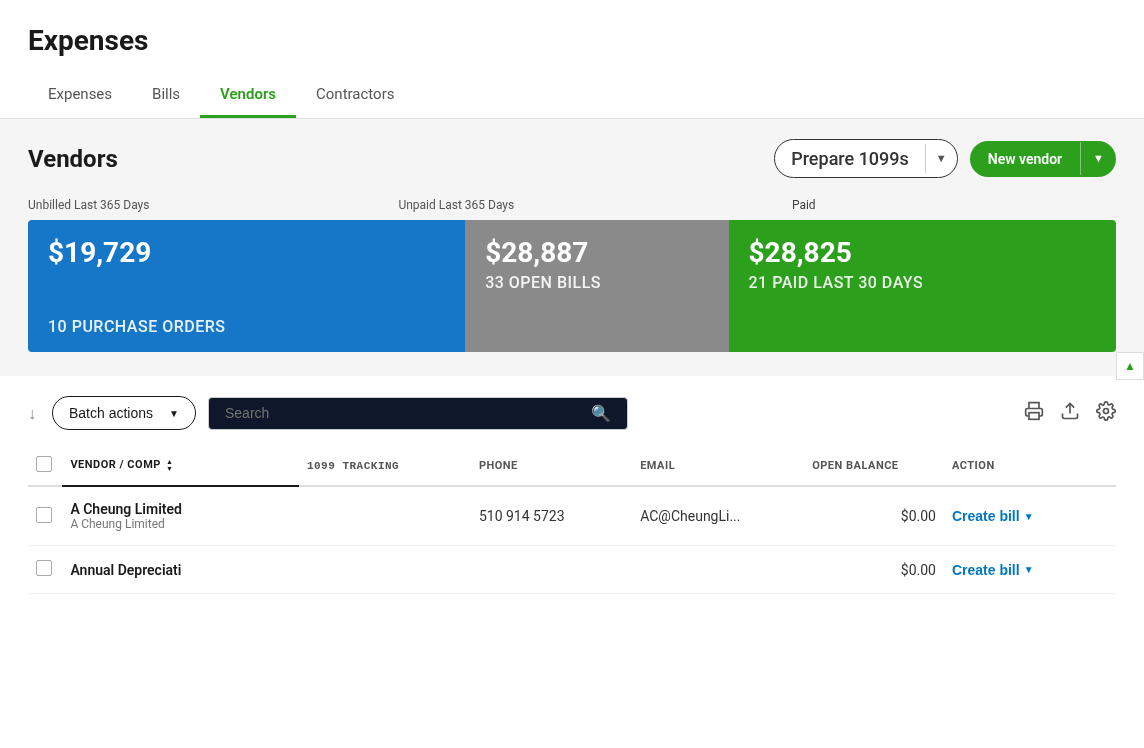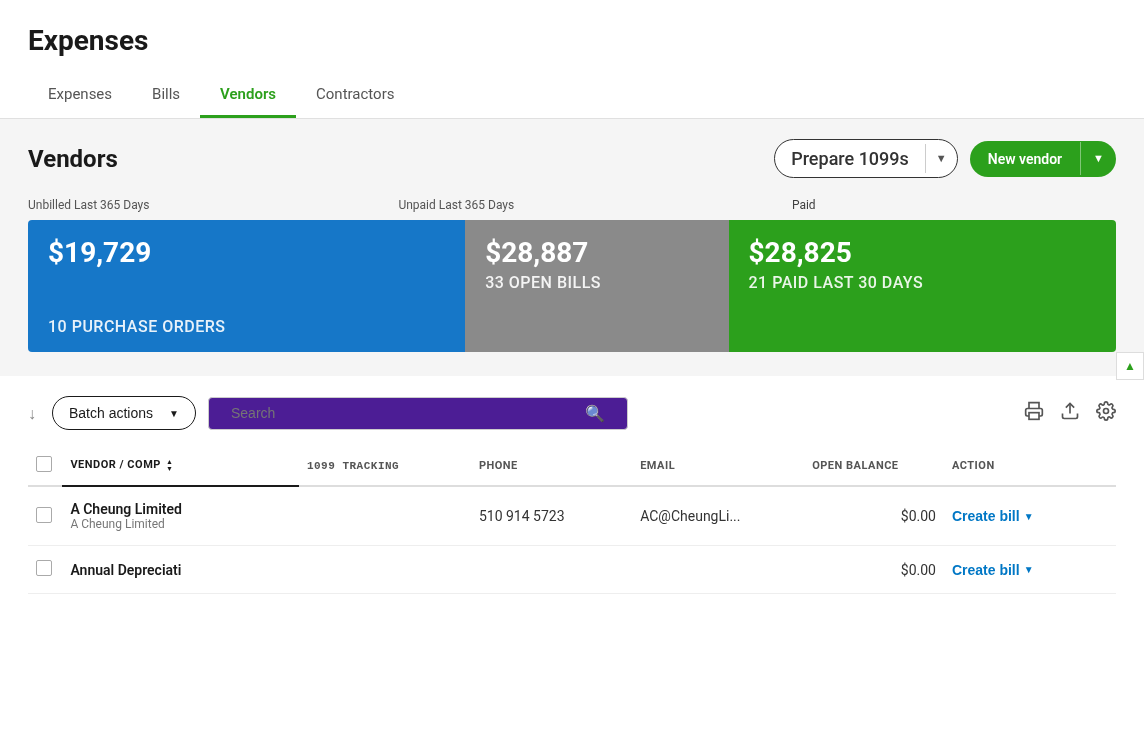--- a/index.html
+++ b/index.html
@@ -43,21 +43,21 @@
     .list-area { background: #fff; padding: 20px 28px; position: relative; }
     .scroll-btn { position: absolute; right: 0; top: -20px; background: #fff; border: 1px solid #ddd; width: 28px; height: 28px; display: flex; align-items: center; justify-content: center; cursor: pointer; color: #2ca01c; font-size: 12px; }
 
     .toolbar { display: flex; align-items: center; gap: 12px; margin-bottom: 16px; }
 
     .sort-icon { color: #888; font-size: 16px; cursor: pointer; margin-right: 4px; }
 
     .batch-btn { display: flex; align-items: center; gap: 16px; border: 1.5px solid #1a1a1a; border-radius: 20px; background: #fff; padding: 8px 16px; cursor: pointer; font-size: 14px; font-weight: 500; color: #1a1a1a; }
     .batch-chevron { font-size: 10px; }
 
-    .search-box { display: flex; align-items: center; border: 1.5px solid #ccc; border-radius: 4px; padding: 6px 22px; flex: 1; max-width: 420px; background: #4c1d95; }
+    .search-box { display: flex; align-items: center; border: 1.5px solid #ccc; border-radius: 4px; padding: 6px 16px; flex: 1; max-width: 420px; background: #0f172a; }
     .search-input { border: none; outline: none; font-size: 14px; color: #888; flex: 1; background: transparent; }
     .search-icon { color: #888; font-size: 16px; }
 
     .toolbar-right { margin-left: auto; display: flex; gap: 16px; align-items: center; }
     .toolbar-icon { color: #555; font-size: 18px; cursor: pointer; }
 
     .table { width: 100%; border-collapse: collapse; }
     .table th { text-align: left; font-size: 11px; font-weight: 700; color: #555; padding: 10px 8px; border-bottom: 2px solid #ddd; letter-spacing: 0.5px; text-transform: uppercase; }
     .table th.active-col { border-bottom: 2px solid #1a1a1a; color: #1a1a1a; }
     .table td { padding: 14px 8px; border-bottom: 1px solid #eee; vertical-align: middle; font-size: 14px; color: #333; }

